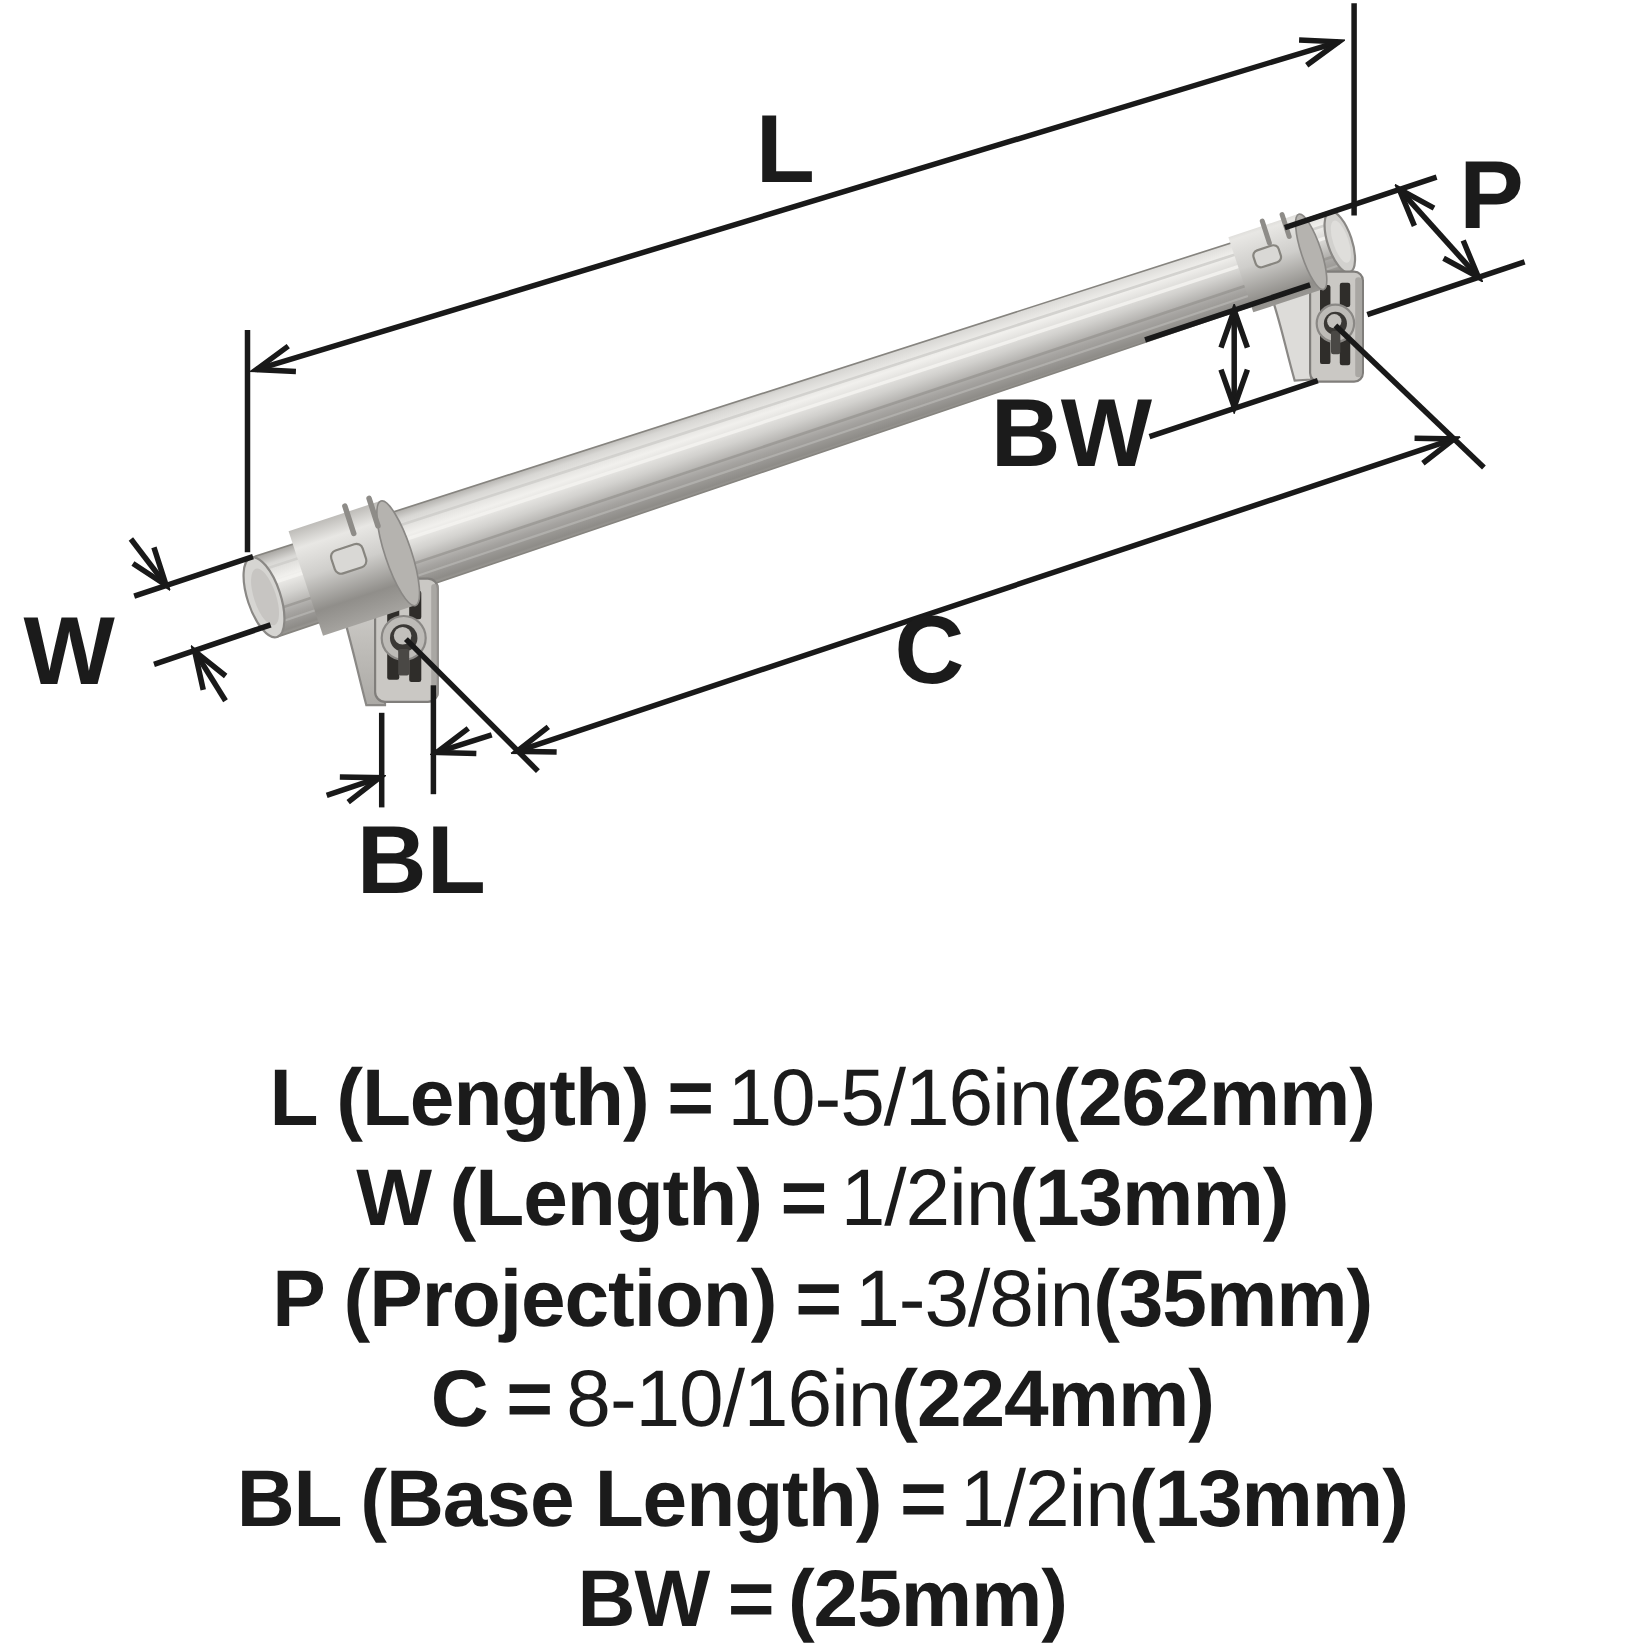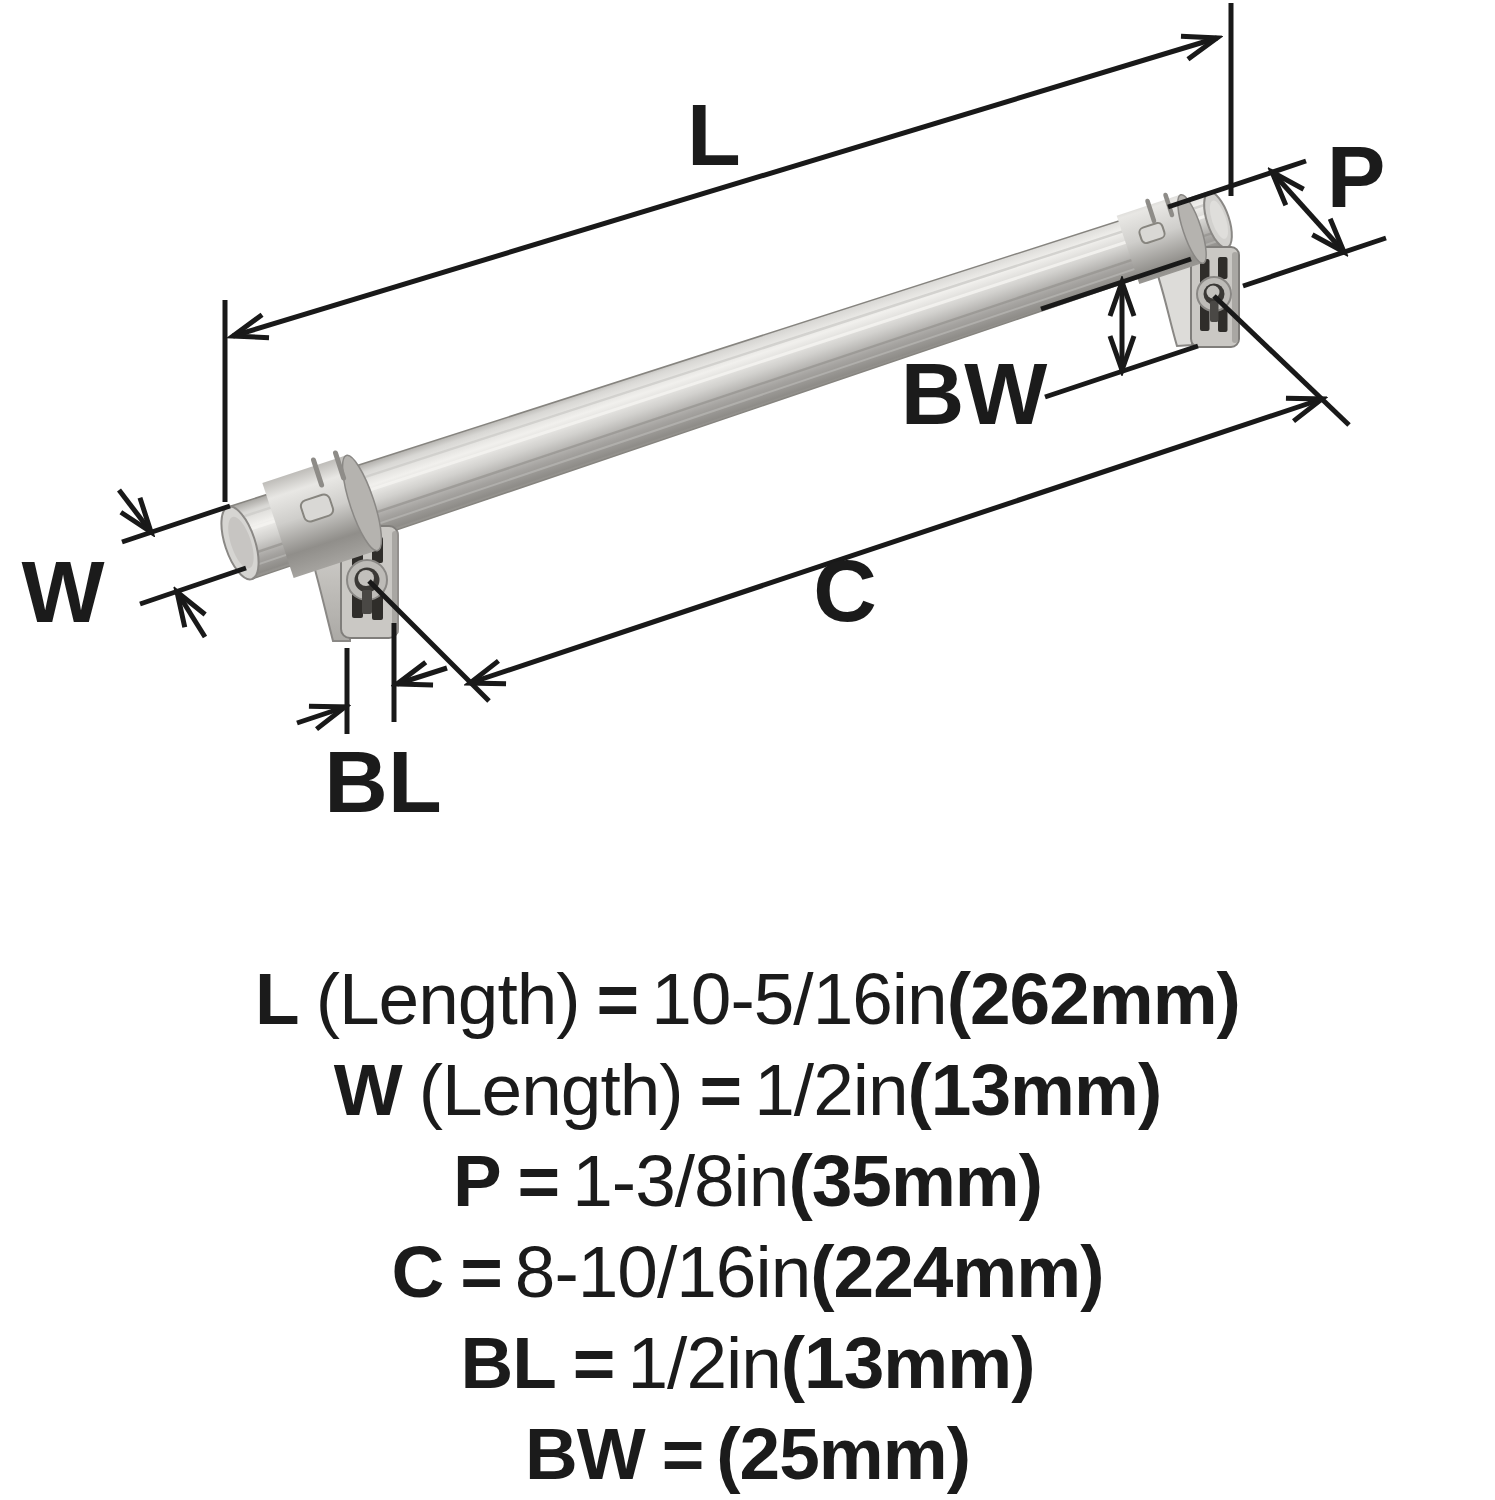--- a/index.html
+++ b/index.html
@@ -4,21 +4,21 @@
 <style>
   html,body{margin:0;padding:0;background:#ffffff;}
   #stage{position:relative;width:1495px;height:1500px;background:#ffffff;overflow:hidden;
          font-family:"Liberation Sans", sans-serif;color:#1b1b1b;}
   #diagram{position:absolute;left:0;top:0;}
   .dimtext{font-family:"Liberation Sans", sans-serif;font-weight:700;font-size:88px;fill:#1b1b1b;}
   .spec{position:absolute;left:0;right:0;top:953px;}
   .spec-row{height:91px;display:flex;justify-content:center;align-items:baseline;
             font-size:73px;line-height:91px;letter-spacing:-1px;white-space:pre;}
   .spec-row .code{font-weight:700;margin-right:17px;}
-  .spec-row .lbl{font-weight:400;margin-right:17px;}
+  .spec-row .lbl{font-weight:700;margin-right:17px;}
   .spec-row .eq{font-weight:700;margin-right:13px;}
   .spec-row .val{font-weight:400;}
   .spec-row .met{font-weight:700;}
 </style>
 </head>
 <body>
 
 <div id="stage">
 
   <svg id="diagram" width="1495" height="1500" viewBox="0 0 1495 1500">
@@ -157,26 +157,26 @@
   </svg>
 
   <div class="spec">
     <div class="spec-row">
       <span class="code">L</span><span class="lbl">(Length)</span><span class="eq">=</span><span class="val">10-5/16in</span><span class="met">(262mm)</span>
     </div>
     <div class="spec-row">
       <span class="code">W</span><span class="lbl">(Length)</span><span class="eq">=</span><span class="val">1/2in</span><span class="met">(13mm)</span>
     </div>
     <div class="spec-row">
-      <span class="code">P</span><span class="eq">=</span><span class="val">1-3/8in</span><span class="met">(35mm)</span>
+      <span class="code">P</span><span class="lbl">(Projection)</span><span class="eq">=</span><span class="val">1-3/8in</span><span class="met">(35mm)</span>
     </div>
     <div class="spec-row">
       <span class="code">C</span><span class="eq">=</span><span class="val">8-10/16in</span><span class="met">(224mm)</span>
     </div>
     <div class="spec-row">
-      <span class="code">BL</span><span class="eq">=</span><span class="val">1/2in</span><span class="met">(13mm)</span>
+      <span class="code">BL</span><span class="lbl">(Base Length)</span><span class="eq">=</span><span class="val">1/2in</span><span class="met">(13mm)</span>
     </div>
     <div class="spec-row">
       <span class="code">BW</span><span class="eq">=</span><span class="met">(25mm)</span>
     </div>
   </div>
 
 </div>
 
 </body></html>

